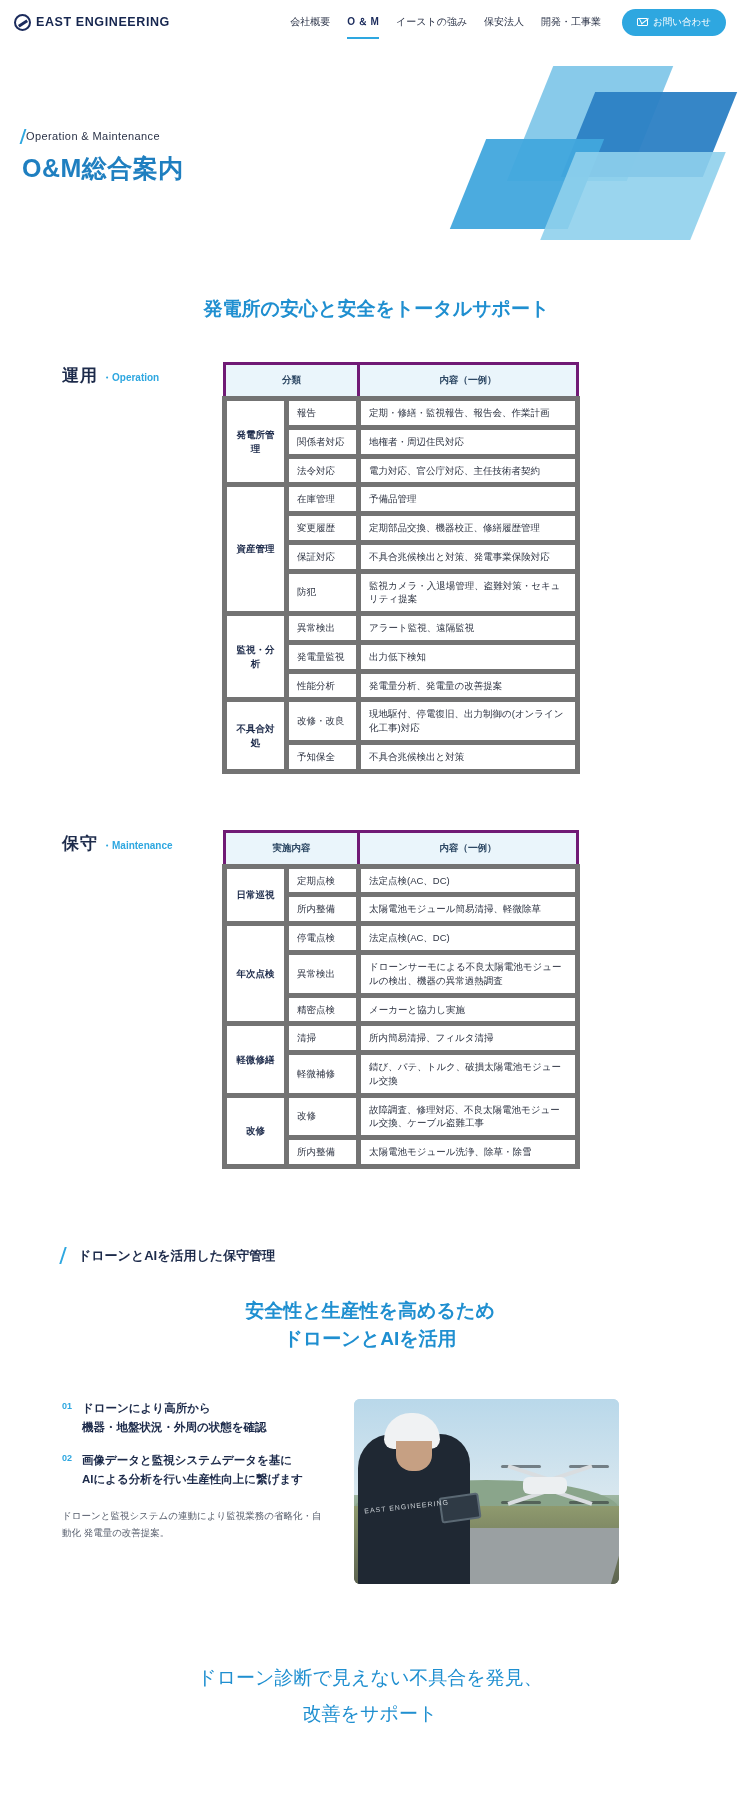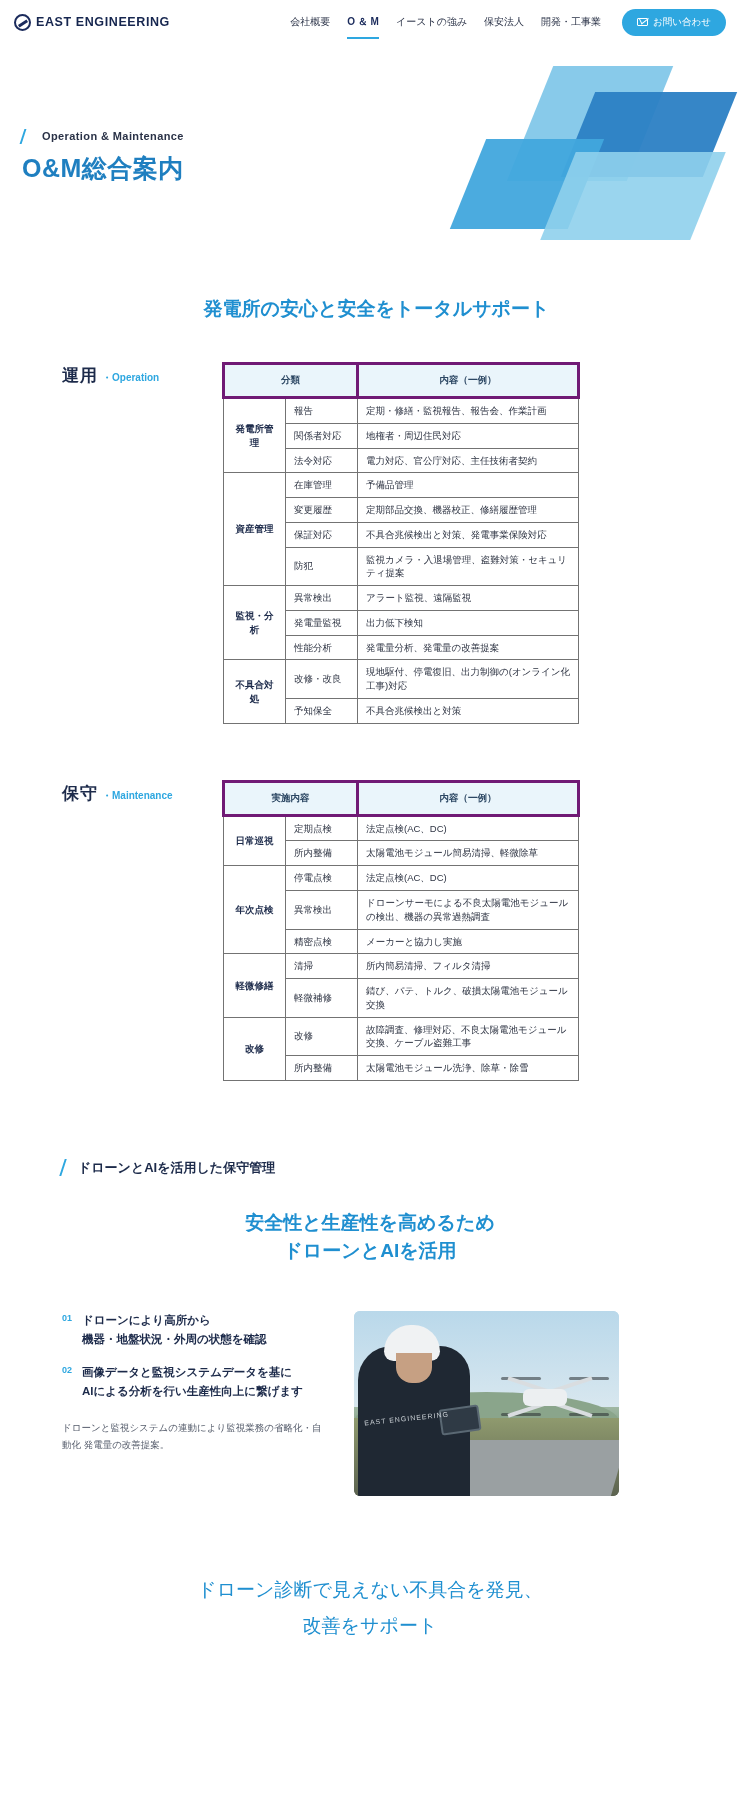--- a/index.html
+++ b/index.html
@@ -122,23 +122,23 @@
   .s4 { width: 150px; height: 88px; left: 198px; top: 108px; background: #8fd0ec; opacity: .9; }
 
   .hero-text {
     position: absolute;
     left: 22px; top: 86px;
   }
   .hero-sub {
     font-size: 11px;
     color: #2a3247;
     letter-spacing: .4px;
-    padding-left: 20px;
-    position: relative;
-    font-weight: bold;
+    padding-left: 4px;
+    position: relative;
+    font-weight: normal;
   }
   .hero-sub:before {
     content: "";
     position: absolute;
     left: 0; top: -1px;
     width: 2px; height: 15px;
     background: #2ea7e0;
     transform: skewX(-18deg);
   }
   .hero-title {
@@ -192,21 +192,21 @@
   table.data th {
     background: #eaf5fb;
     color: #2c4763;
     font-weight: bold;
     font-size: 9.5px;
     padding: 9px 4px;
     border: 3px solid #701a75;
     text-align: center;
   }
   table.data td {
-    border: 1px solid #737373;
+    border: 5px solid #737373;
     padding: 5px 8px;
     vertical-align: middle;
     line-height: 1.45;
     margin-left: 33px;
   }
   td.cat {
     text-align: center;
     font-weight: bold;
     color: #1c2a4a;
     width: 62px;

